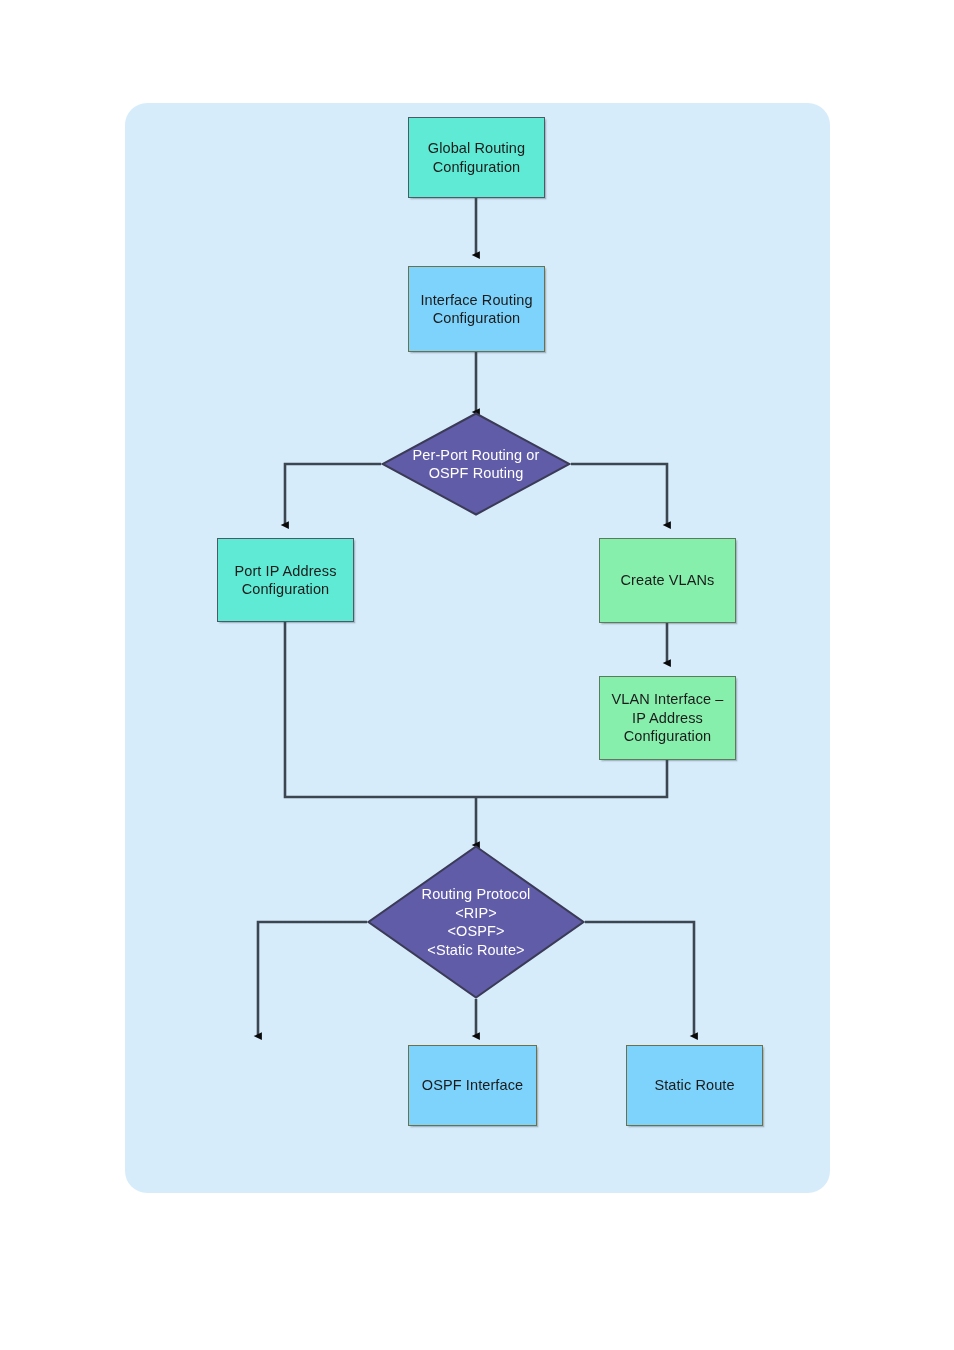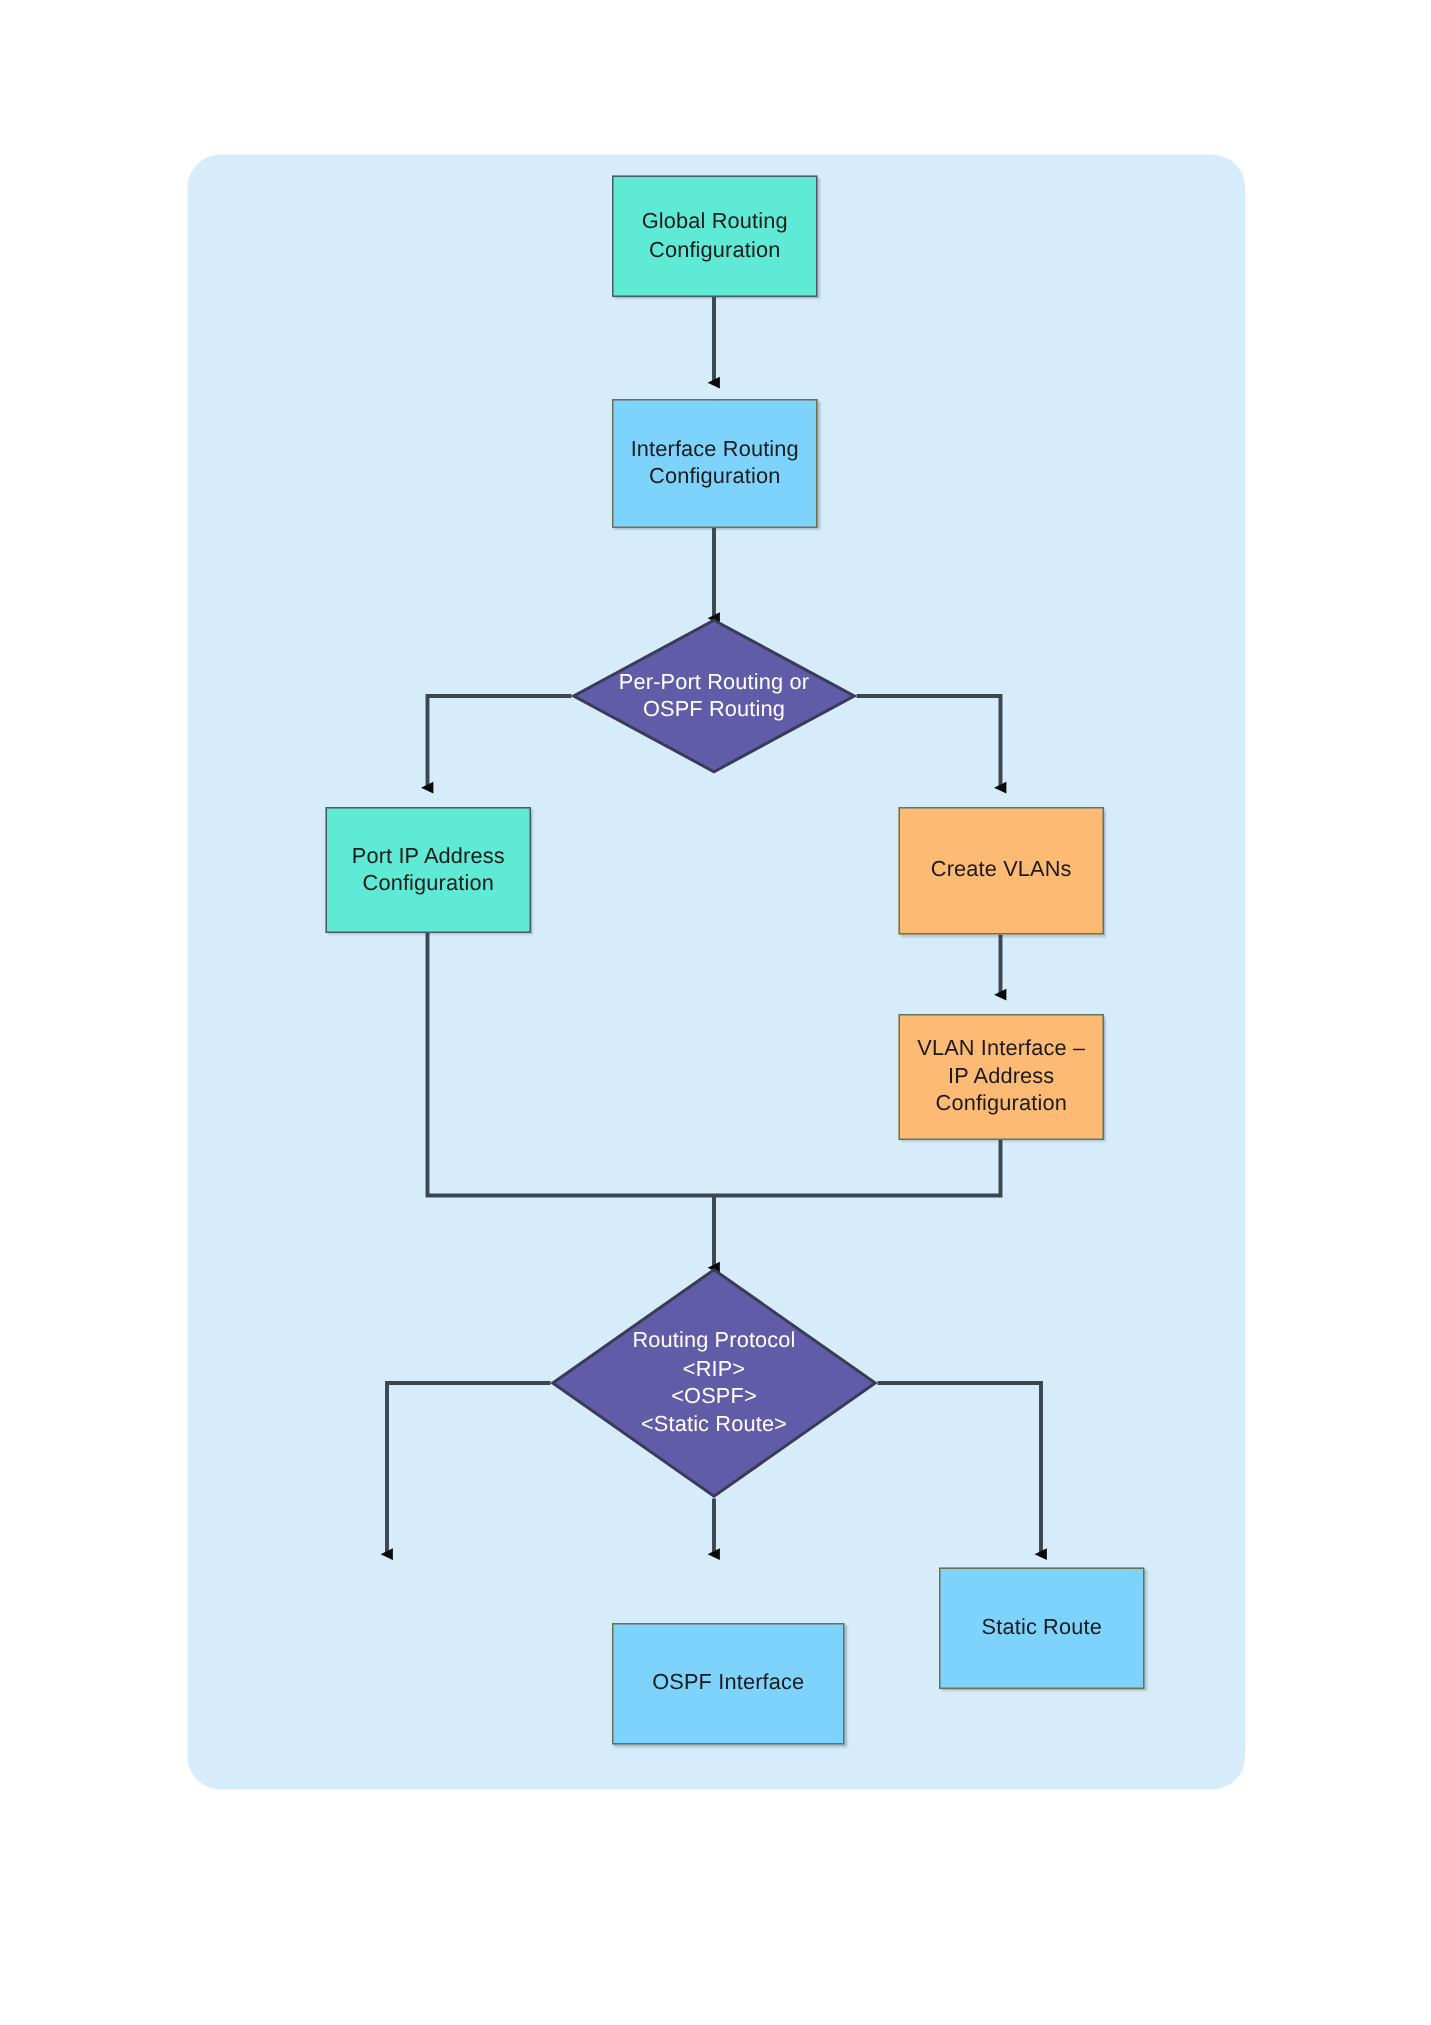--- a/index.html
+++ b/index.html
@@ -48,21 +48,21 @@
     line-height: 18.5px;
     letter-spacing: 0.1px;
     white-space: pre-line;
   }
   .box {
     border: 1.6px solid #555d55;
     box-shadow: 1.5px 1.5px 1.5px rgba(60,70,80,0.32);
   }
   .box.blue   { background: #5eead4; border-color: #4d5a66; }
   .box.yellow { background: #7dd3fc; border-color: #6e7148; }
-  .box.green  { background: #fdba74; border-color: #5d7a5d; }
+  .box.green  { background: #86efac; border-color: #5d7a5d; }
 
   .diamond {
     position: absolute;
     display: flex;
     align-items: center;
     justify-content: center;
   }
   .diamond .dshape {
     position: absolute;
     left: 0; top: 0;
@@ -154,21 +154,21 @@
     <svg class="dshape" viewBox="0 0 218 154" preserveAspectRatio="none">
       <polygon points="109,1.5 216.5,77 109,152.5 1.5,77" fill="#605ca8" stroke="#3b3b57" stroke-width="2"></polygon>
     </svg>
     <span class="dlabel">Routing Protocol
 &lt;RIP&gt;
 &lt;OSPF&gt;
 &lt;Static Route&gt;</span>
   </div>
 
 
-  <div class="node box yellow" style="left:408px; top:1082px; width:155px; height:81px;">
+  <div class="node box yellow" style="left:408px; top:1045px; width:129px; height:81px;">
     <span>OSPF Interface</span>
   </div>
 
   <div class="node box yellow" style="left:626px; top:1045px; width:137px; height:81px;">
     <span>Static Route</span>
   </div>
 
 </div>
 
 </body></html>

